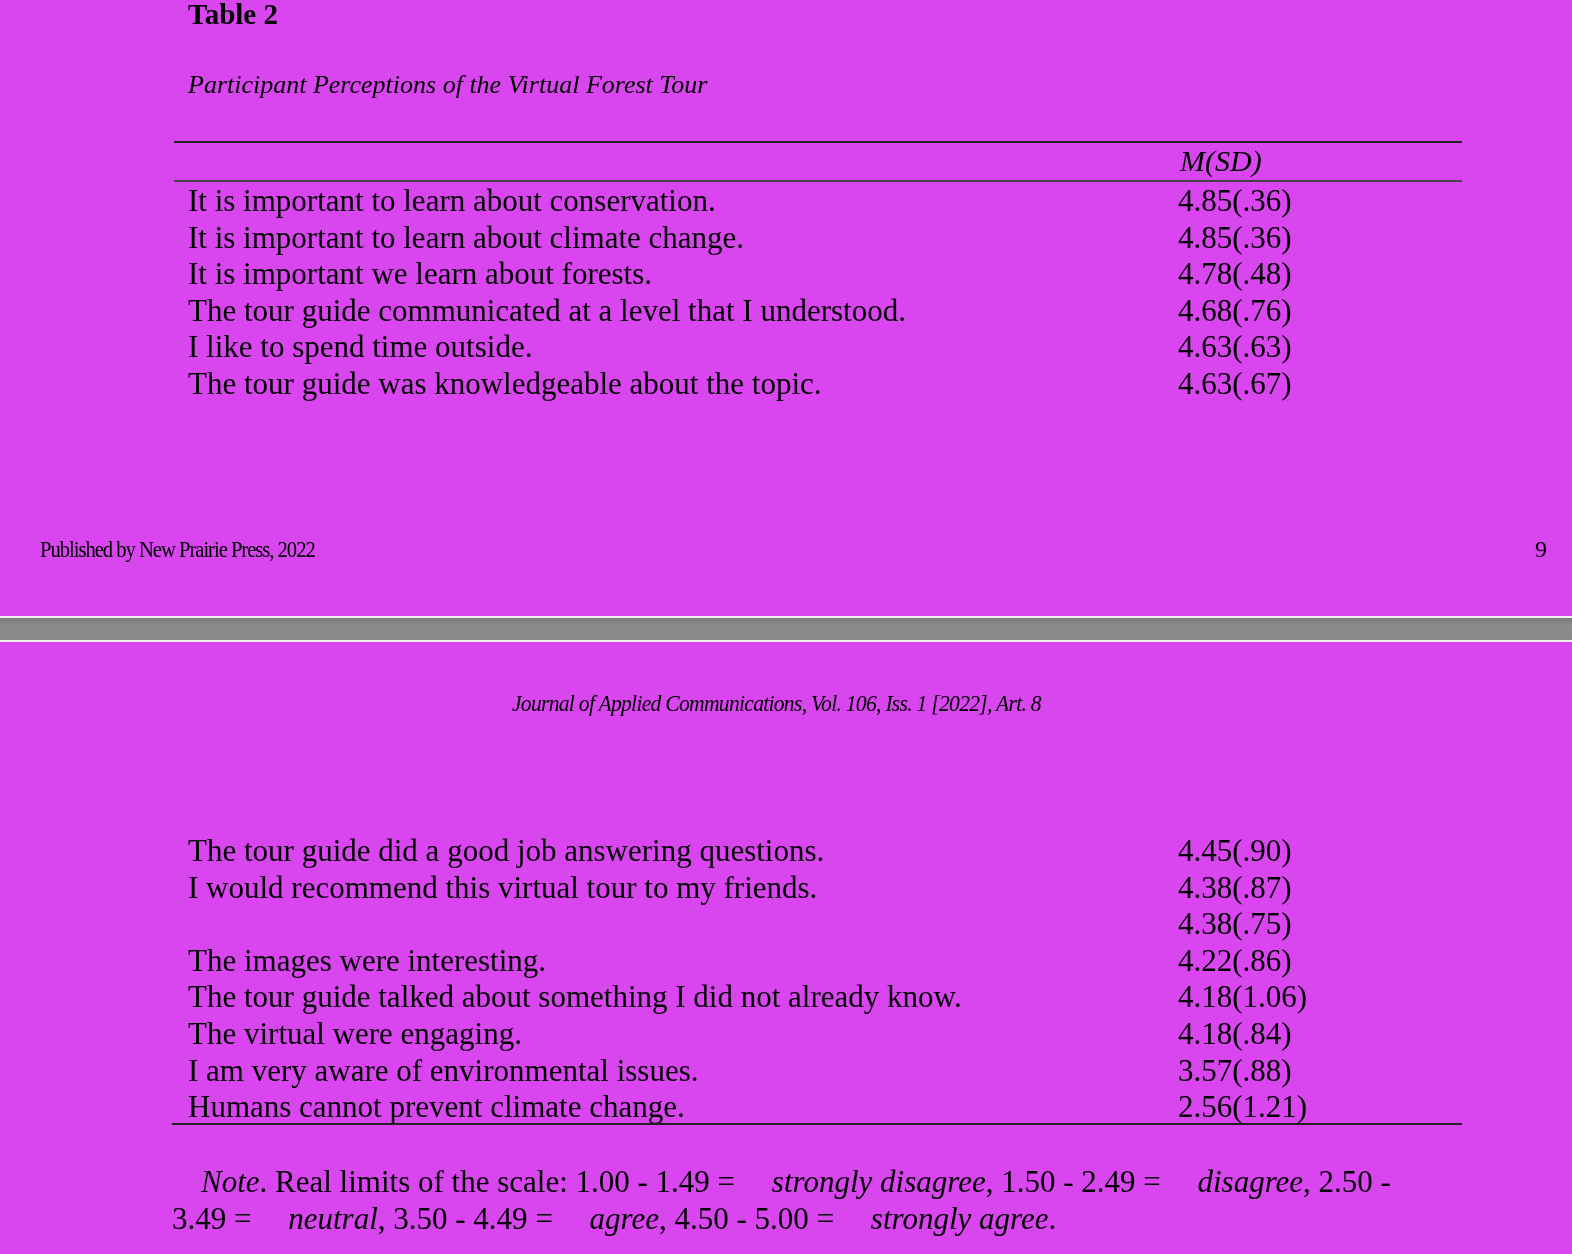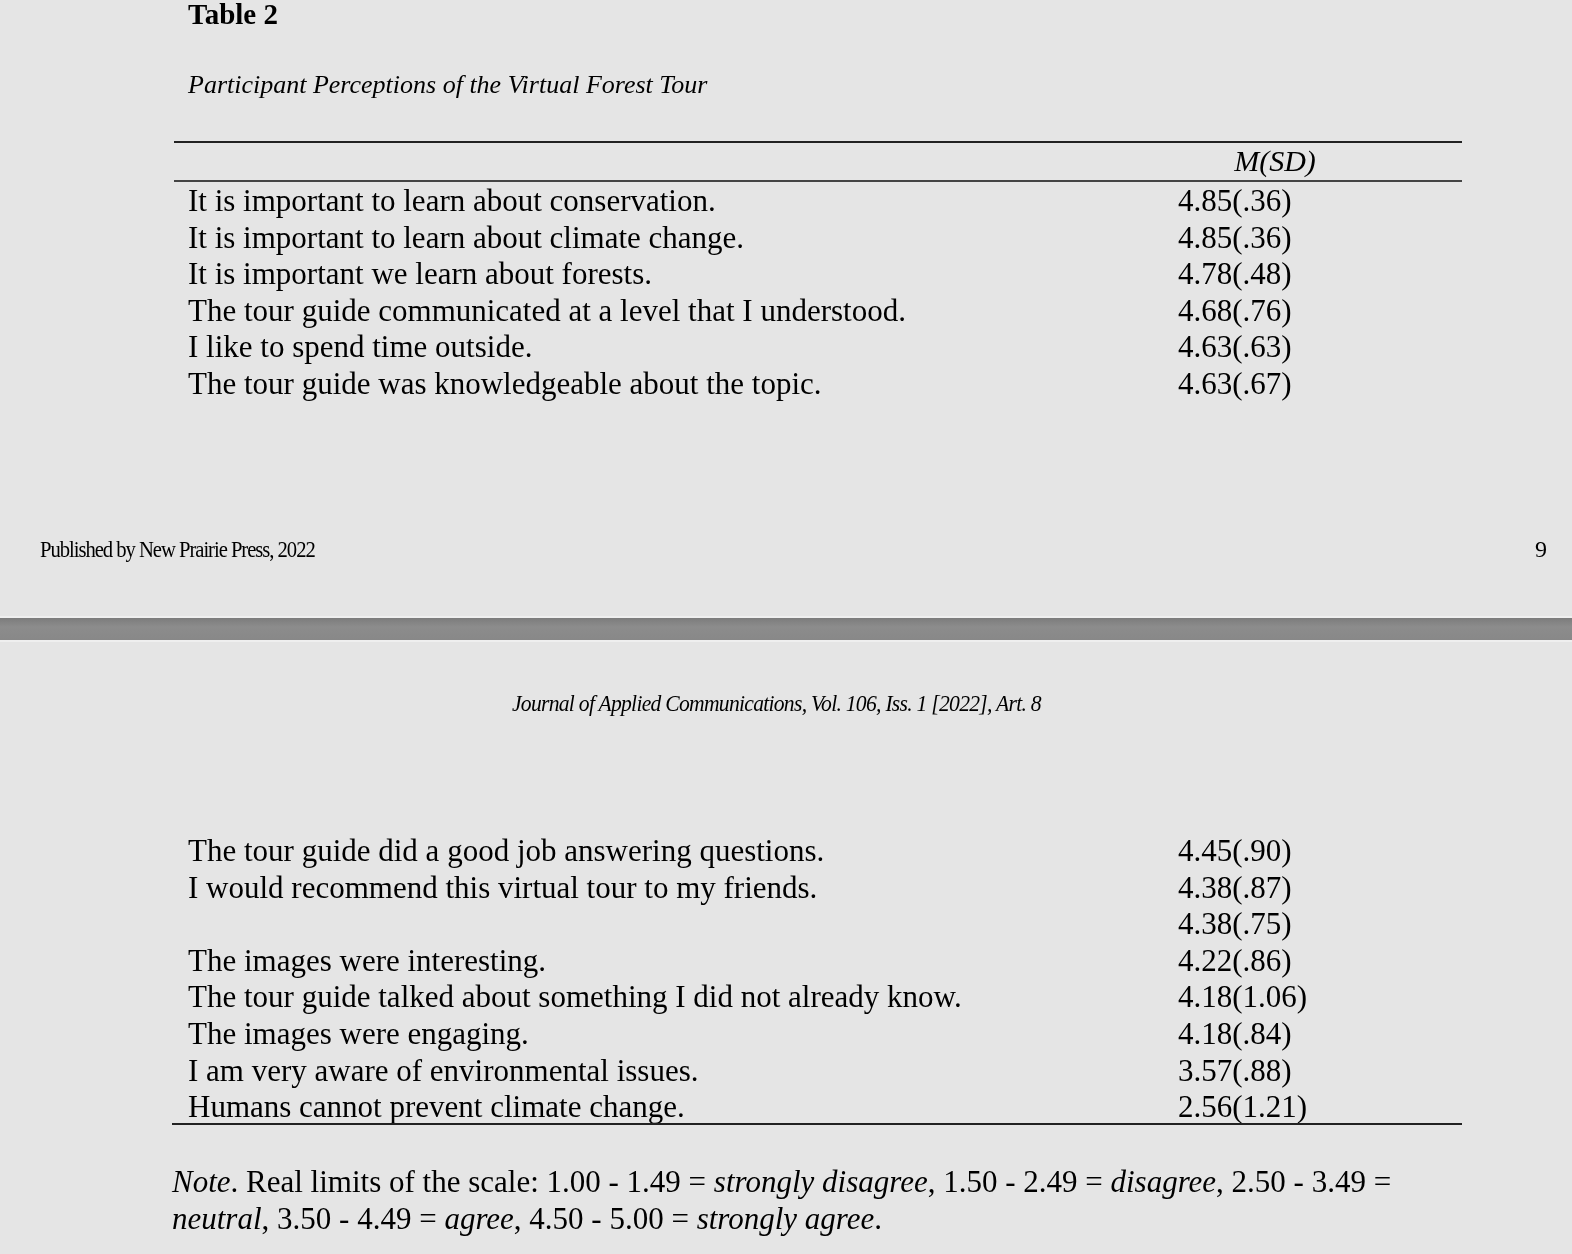--- a/index.html
+++ b/index.html
@@ -1,55 +1,55 @@
 <!DOCTYPE html>
 <html><head>
   <meta charset="utf-8">
   <style>
     html, body { margin: 0; padding: 0; background: #ffffff; }
     body {
       width: 1572px; height: 1254px; position: relative; overflow: hidden;
       font-family: "Liberation Serif", "DejaVu Serif", serif; color: #000;
     }
-    .page { position: absolute; left: 0; width: 1572px; background: #e5e5e5; }
+    .page { position: absolute; left: 0; width: 1572px; background: #d946ef; }
     .page-top { top: 0; height: 616px; }
     .page-bottom { top: 642px; height: 612px; }
     .gap {
       position: absolute; left: 0; top: 616px; width: 1572px; height: 26px;
       background: #efefef;
     }
     .gap-bar {
       position: absolute; left: 0; top: 2px; width: 100%; height: 22px;
       background: linear-gradient(#7c7c7c, #8c8c8c 40%, #888 100%);
     }
     .abs { position: absolute; white-space: nowrap; }
     .table-number { left: 188px; top: -2px; font-weight: bold; font-size: 29px; }
     .table-title { left: 188px; top: 70px; font-style: italic; font-size: 26px; }
     .rule { position: absolute; height: 0; border-top: 2px solid #222; }
     .rule-top { left: 174px; top: 141px; width: 1288px; }
     .rule-head { left: 174px; top: 180px; width: 1288px; border-top-width: 2px; border-color:#444; }
     .rule-bottom { left: 172px; top: 1123px; width: 1290px; }
     .col-head {
-      left: 1180px; width: 190px; top: 144px; text-align: center;
+      left: 1180px; width: 190px; top: 144px; text-align: left;
       font-style: italic; font-size: 30px;
     }
     .row { position: absolute; left: 188px; width: 1180px; height: 36.6px; font-size: 31px; line-height: 36px; }
     .row .label { position: absolute; left: 0; top: 0; white-space: nowrap; }
     .row .value { position: absolute; left: 990px; width: 200px; top: 0; text-align: left; white-space: nowrap; }
     .footer-left {
       left: 40px; top: 536px; font-size: 24px; letter-spacing: -1.2px;
       transform: scaleX(0.86); transform-origin: left top;
     }
     .footer-right { left: 1535px; top: 536px; font-size: 24px; }
     .running-head {
       left: 512px; top: 690px; font-style: italic; font-size: 24px; letter-spacing: -0.8px;
       transform: scaleX(0.9); transform-origin: left top;
     }
     .note { left: 172px; top: 1163px; font-size: 31px; line-height: 37px; white-space: normal; width: 1260px; }
-    .note i { font-style: italic; }
+    .note i { font-style: italic; margin-left: 29px; }
   </style>
 </head>
 <body>
 
 <div class="page page-top">
   <div class="abs table-number">Table 2</div>
   <div class="abs table-title">Participant Perceptions of the Virtual Forest Tour</div>
   <div class="rule rule-top"></div>
   <div class="abs col-head">M(SD)</div>
   <div class="rule rule-head"></div>
@@ -106,21 +106,21 @@
     </div>
     <div class="row" style="top: 942.8px;">
       <span class="label">The images were interesting.</span>
       <span class="value">4.22(.86)</span>
     </div>
     <div class="row" style="top: 979.4px;">
       <span class="label">The tour guide talked about something I did not already know.</span>
       <span class="value">4.18(1.06)</span>
     </div>
     <div class="row" style="top: 1016px;">
-      <span class="label">The images were engaging.</span>
+      <span class="label">The virtual were engaging.</span>
       <span class="value">4.18(.84)</span>
     </div>
     <div class="row" style="top: 1052.6px;">
       <span class="label">I am very aware of environmental issues.</span>
       <span class="value">3.57(.88)</span>
     </div>
     <div class="row" style="top: 1089.2px;">
       <span class="label">Humans cannot prevent climate change.</span>
       <span class="value">2.56(1.21)</span>
     </div>

